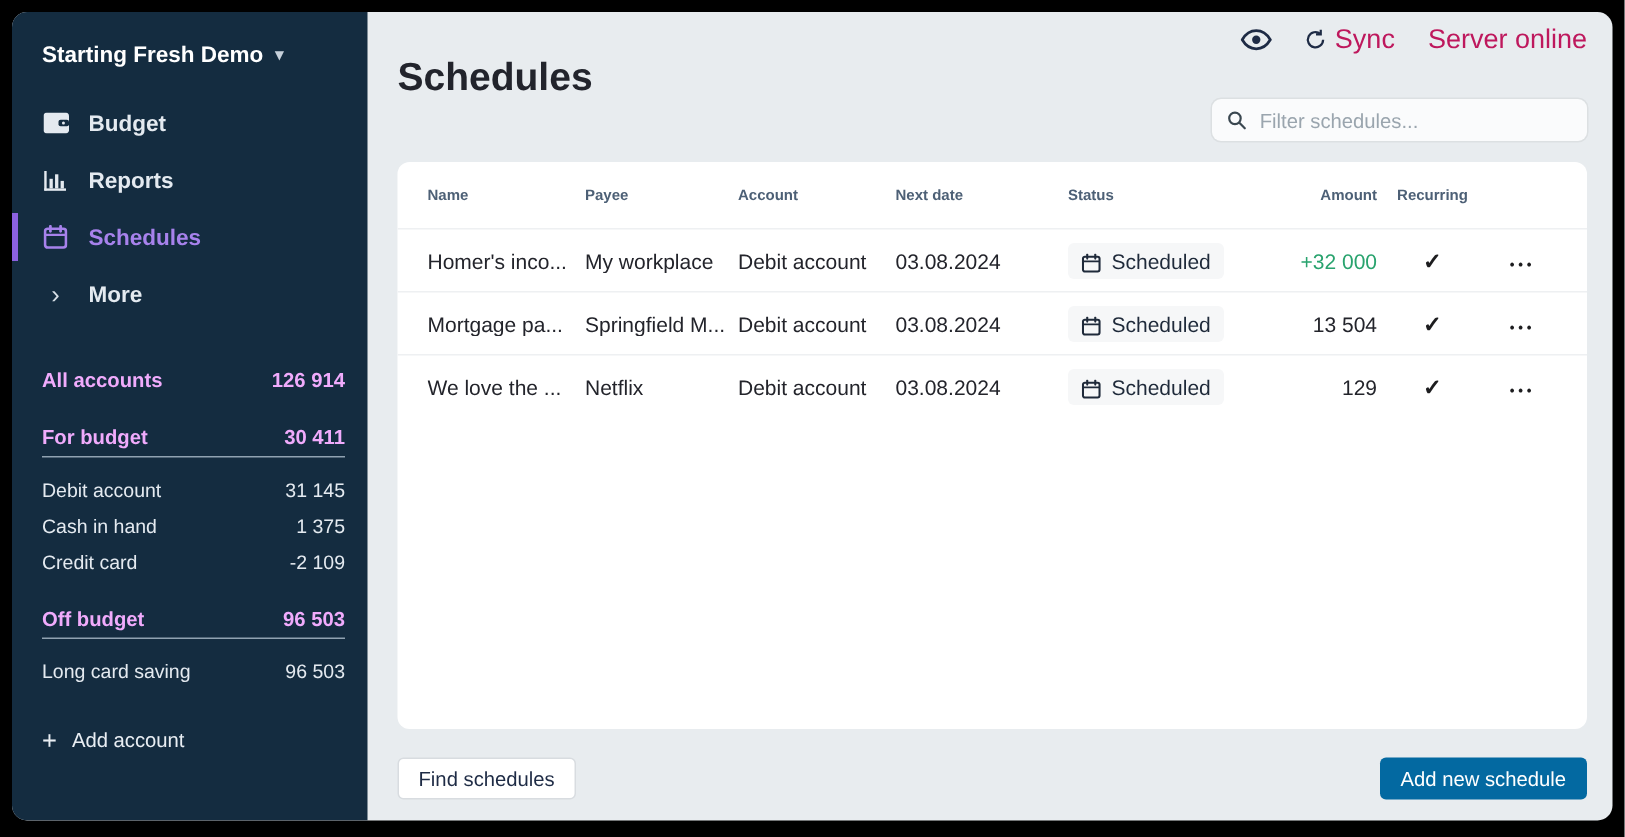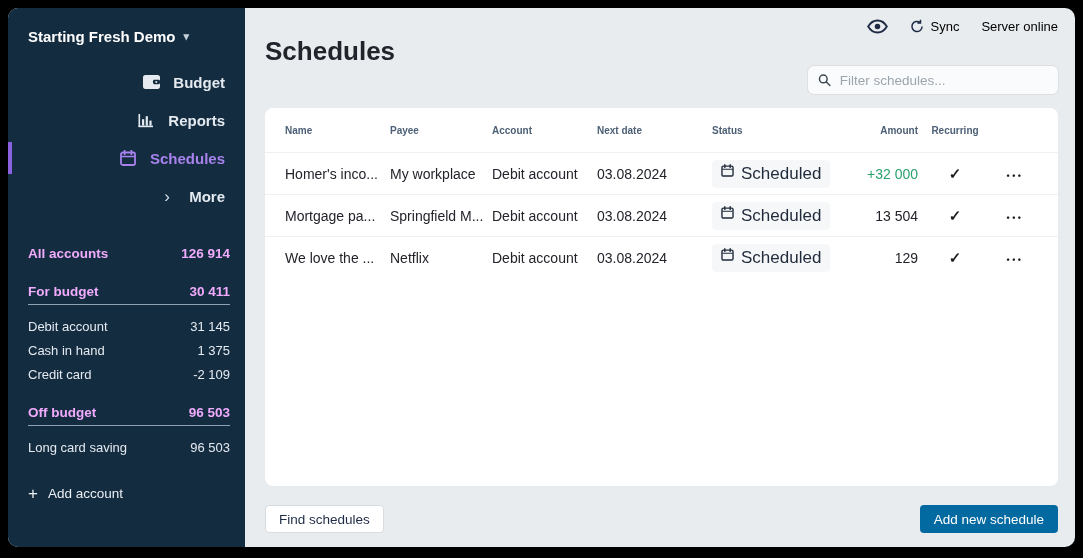--- a/index.html
+++ b/index.html
@@ -19,41 +19,41 @@
     padding-top:17px; position:relative;
   }
   .sidebar-title {
     display:flex; align-items:center; gap:8px; padding:0 20px;
     font-size:15px; font-weight:700; color:#fff; margin-bottom:16px; cursor:pointer;
     height:22px;
   }
   .caret { font-size:11px; color:#c6d0da; }
   .nav-item {
     height:38px; display:flex; align-items:center; gap:13px; padding:0 20px;
-    font-size:15px; font-weight:700; color:#e4eaf0; position:relative; cursor:pointer;justify-content:flex-end;
+    font-size:15px; font-weight:700; color:#e4eaf0; position:relative; cursor:pointer;
   }
   .nav-item.active { color:#a782ec; }
   .nav-item.active::before {
     content:""; position:absolute; left:0; top:3px; bottom:3px; width:4px; background:#8c61e0;
   }
   .nav-icon { width:18px; display:flex; justify-content:center; align-items:center; }
   .nav-icon svg { display:block; }
   .chev { font-size:17px; font-weight:400; color:#d6dee5; line-height:1; }
   .accounts { margin-top:26px; padding:0 15px 0 20px; font-size:13px; }
   .acct-row { display:flex; justify-content:space-between; align-items:center; height:24px; cursor:pointer; }
   .acct-row.bold { font-weight:700; color:#f0abfc; font-size:13.5px; }
   .acct-row.all { margin-bottom:14px; }
   .acct-row.group-header { margin-top:14px; height:26px; border-bottom:1px solid #90a2b1; margin-bottom:9px; }
   .add-account { display:flex; align-items:center; gap:10px; margin-top:18px; font-size:13.5px; color:#e9eef3; cursor:pointer; }
   .plus { font-size:17px; font-weight:400; line-height:1; }
   
   .main { flex:1; position:relative; }
   .topbar {
     position:absolute; top:5px; right:17px; display:flex; align-items:center; gap:22px;
-    font-size:13px; color:#000000; height:26px;
+    font-size:18px; color:#be185d; height:26px;
   }
   .eye-btn, .sync-btn, .server-status { display:flex; align-items:center; gap:6px; cursor:pointer; }
   .page-title { position:absolute; top:28px; left:20px; font-size:26px; font-weight:700; color:#22242c; margin:0; }
   .filter {
     position:absolute; top:58px; right:17px; width:250px; height:28px;
     background:#fafbfc; border-radius:6px; display:flex; align-items:center; gap:7px;
     padding:0 10px; box-shadow:0 0 0 1px rgba(0,0,0,0.05);
   }
   .filter input {
     border:none; background:transparent; outline:none; width:100%;
@@ -68,22 +68,22 @@
     display:grid; grid-template-columns:105px 102px 105px 115px 130px 76px 74px 1fr;
     padding:0 20px; align-items:center;
   }
   .thead { height:44px; font-size:10px; font-weight:700; color:#4d6076; }
   .trow { height:42px; border-top:1px solid #eef0f2; font-size:14px; color:#23242b; cursor:pointer; }
   .cell { white-space:nowrap; overflow:hidden; }
   .th-amount, .c-amount { text-align:right; }
   .th-recurring, .c-recurring { text-align:center; }
   .c-actions { text-align:center; }
   .badge {
-    display:inline-flex; align-items:flex-start; gap:7px; background:#f6f7f8;
-    border-radius:4px; padding:4px 9px; font-size:17px; color:#1f2a3a;
+    display:inline-flex; align-items:flex-end; gap:7px; background:#f6f7f8;
+    border-radius:4px; padding:4px 9px; font-size:14px; color:#1f2a3a;
   }
   .c-amount.pos { color:#29a36e; }
   .check { font-size:15px; font-weight:700; color:#1d1d1f; }
   .dots { font-size:9px; letter-spacing:2.5px; font-weight:700; color:#1d1d1f; cursor:pointer; }
   .find-btn {
     position:absolute; left:20px; bottom:14px; height:28px; padding:0 13px;
     background:#fff; border:1px solid #d8dce0; border-radius:4px;
     font-size:13.5px; color:#1e2b45; font-family:inherit; cursor:pointer;
   }
   .add-btn {

